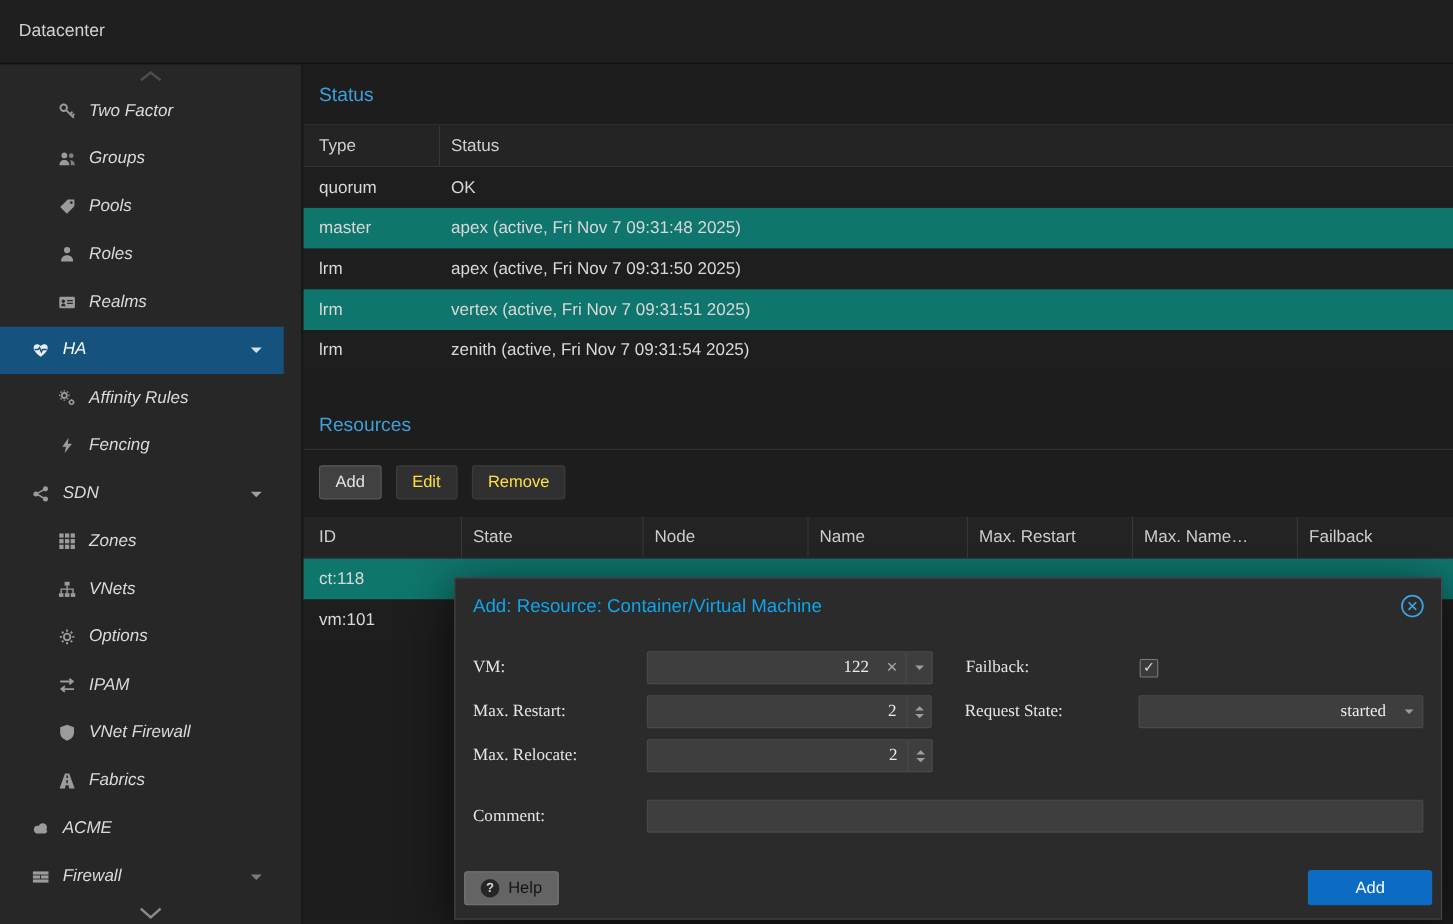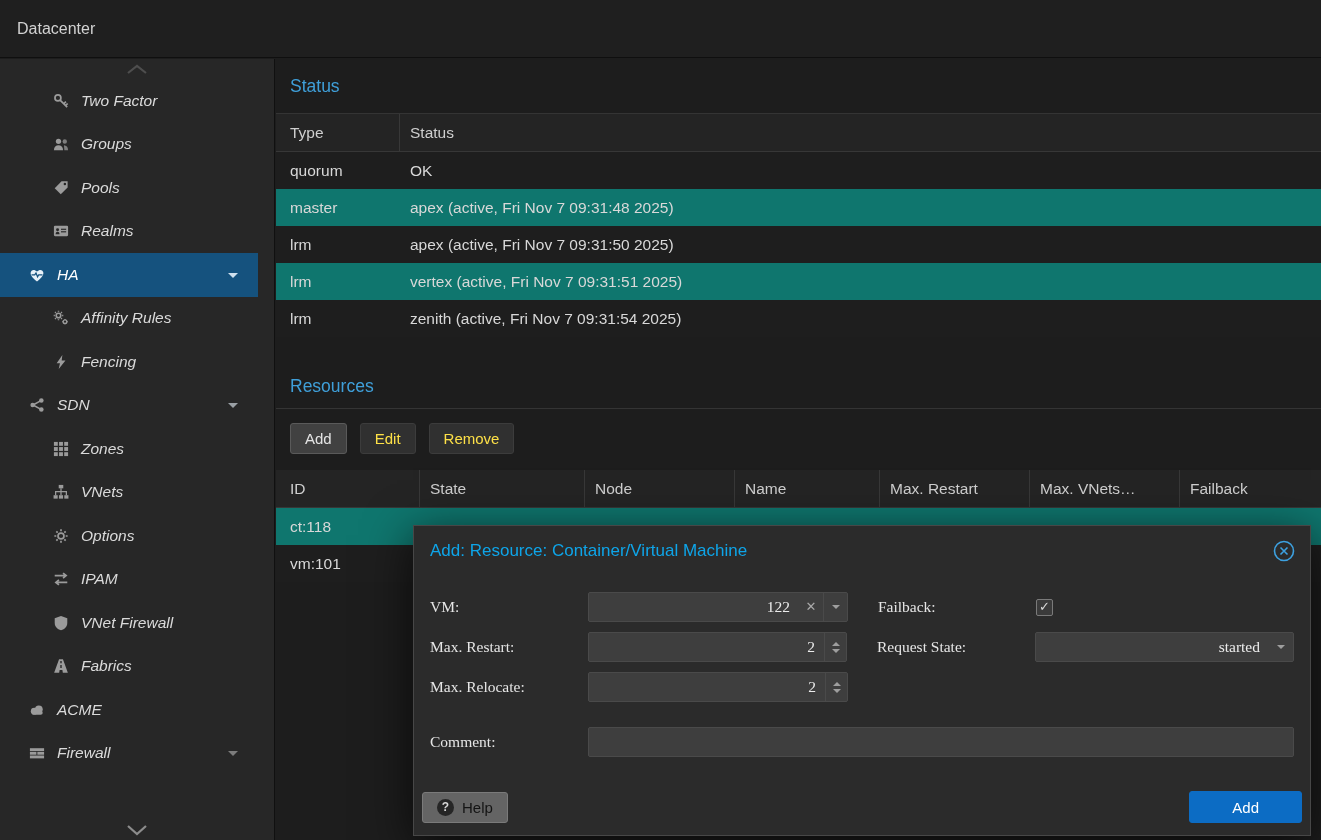--- a/index.html
+++ b/index.html
@@ -138,20 +138,29 @@
       <div class="nav-item">
         <span class="ni">
           <svg width="16" height="16" viewBox="0 0 14 14">
               <path d="M7.5 1.2 H12.8 V6.5 L6.8 12.5 L1.5 7.2 Z" fill="currentColor"></path>
               <circle cx="10.4" cy="3.6" r="1.1" fill="#272727"></circle>
             </svg>
         </span>
         <span>Pools</span>
       </div>
 
+      <div class="nav-item">
+        <span class="ni">
+          <svg width="16" height="16" viewBox="0 0 14 14" fill="currentColor">
+              <circle cx="7" cy="3.8" r="2.5"></circle>
+              <path d="M2.2 12.8 C2.2 9.6 4.3 7.9 7 7.9 C9.7 7.9 11.8 9.6 11.8 12.8 Z"></path>
+            </svg>
+        </span>
+        <span>Roles</span>
+      </div>
 
       <div class="nav-item">
         <span class="ni">
           <svg width="16" height="16" viewBox="0 0 14 14">
               <rect x="0.8" y="2.5" width="12.4" height="9" rx="1" fill="currentColor"></rect>
               <circle cx="4" cy="6" r="1.3" fill="#272727"></circle>
               <path d="M2.3 9.9 C2.3 8.4 3 7.7 4 7.7 C5 7.7 5.7 8.4 5.7 9.9 Z" fill="#272727"></path>
               <rect x="7" y="5" width="4.5" height="1" fill="#272727"></rect>
               <rect x="7" y="7.2" width="4.5" height="1" fill="#272727"></rect>
             </svg>
@@ -348,21 +357,21 @@
       <span class="btn btn-disabled">Edit</span>
       <span class="btn btn-disabled">Remove</span>
     </div>
 
     <div class="grid-head res-cols">
       <div class="hcell">ID</div>
       <div class="hcell">State</div>
       <div class="hcell">Node</div>
       <div class="hcell">Name</div>
       <div class="hcell">Max. Restart</div>
-      <div class="hcell">Max. VNets…</div>
+      <div class="hcell">Max. Name…</div>
       <div class="hcell">Failback</div>
     </div>
 
     <div class="grid-row res-cols stripe-b">
       <div class="cell">ct:118</div>
       <div class="cell"></div>
         <div class="cell"></div>
       <div class="cell"></div>
         <div class="cell"></div>
       <div class="cell"></div>

